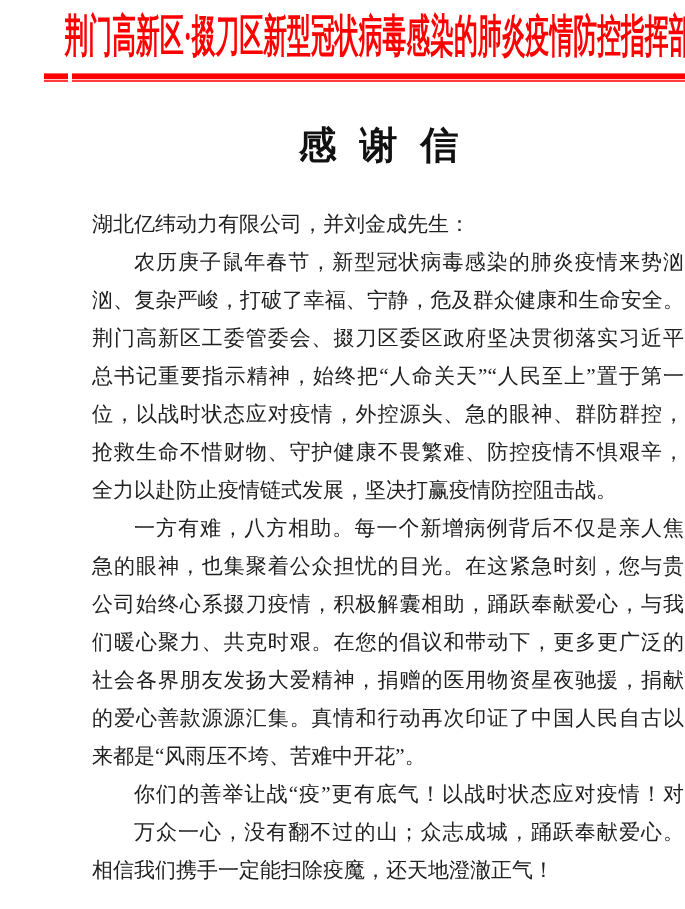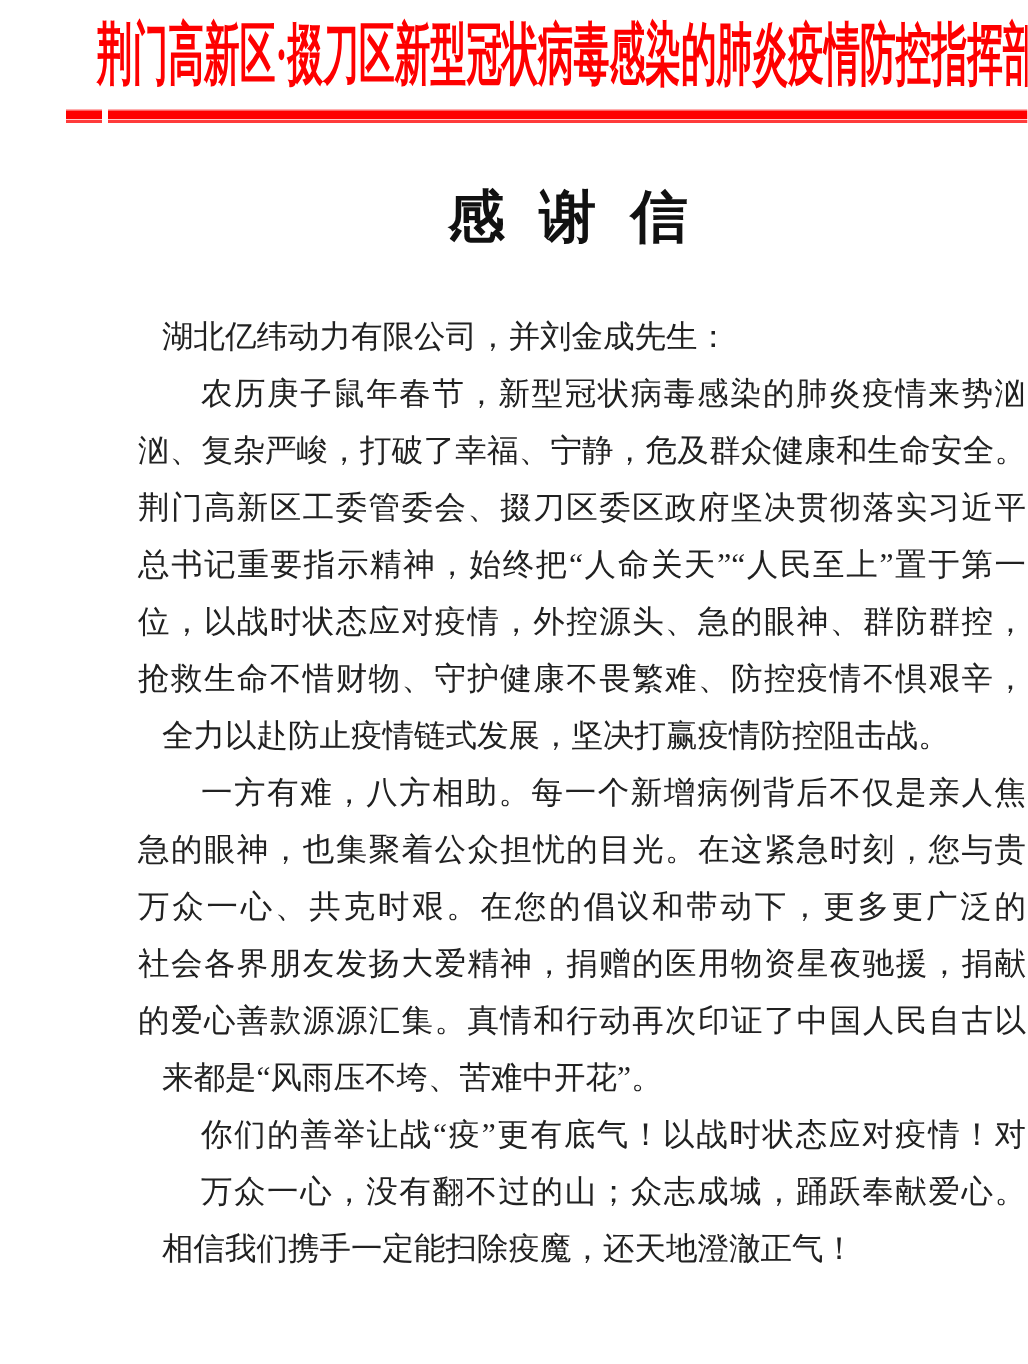--- a/index.html
+++ b/index.html
@@ -77,21 +77,21 @@
     margin-top: 38px;
     padding: 0 37px 0 56px;
     font-size: 21px;
     line-height: 38px;
     color: var(--body-color, #212121);
   }
   .line {
     text-align: justify;
     text-align-last: justify;
   }
-  .line.para-end { text-align-last: left; margin-left: 16px; }
+  .line.para-end { text-align-last: left; }
   .line.indent { text-indent: 42px; }
 </style>
 </head>
 <body>
 
 <div class="page">
 
   <div class="letterhead">
     <div class="letterhead-title">荆门高新区·掇刀区新型冠状病毒感染的肺炎疫情防控指挥部</div>
   </div>
@@ -108,21 +108,22 @@
       <div class="line para-end">湖北亿纬动力有限公司，并刘金成先生：</div>
       <div class="line indent">农历庚子鼠年春节，新型冠状病毒感染的肺炎疫情来势汹</div>
       <div class="line">汹、复杂严峻，打破了幸福、宁静，危及群众健康和生命安全。</div>
       <div class="line">荆门高新区工委管委会、掇刀区委区政府坚决贯彻落实习近平</div>
       <div class="line">总书记重要指示精神，始终把“人命关天”“人民至上”置于第一</div>
       <div class="line">位，以战时状态应对疫情，外控源头、急的眼神、群防群控，</div>
       <div class="line">抢救生命不惜财物、守护健康不畏繁难、防控疫情不惧艰辛，</div>
       <div class="line para-end">全力以赴防止疫情链式发展，坚决打赢疫情防控阻击战。</div>
       <div class="line indent">一方有难，八方相助。每一个新增病例背后不仅是亲人焦</div>
       <div class="line">急的眼神，也集聚着公众担忧的目光。在这紧急时刻，您与贵</div>
-      <div class="line">万众一心、共克时艰。在您的倡议和带动下，更多更广泛的</div>
+      <div class="line">公司始终心系掇刀疫情，积极解囊相助，踊跃奉献爱心，与我</div>
+      <div class="line">们暖心聚力、共克时艰。在您的倡议和带动下，更多更广泛的</div>
       <div class="line">社会各界朋友发扬大爱精神，捐赠的医用物资星夜驰援，捐献</div>
       <div class="line">的爱心善款源源汇集。真情和行动再次印证了中国人民自古以</div>
       <div class="line para-end">来都是“风雨压不垮、苦难中开花”。</div>
       <div class="line indent">你们的善举让战“疫”更有底气！以战时状态应对疫情！对</div>
       <div class="line indent">万众一心，没有翻不过的山；众志成城，踊跃奉献爱心。</div>
       <div class="line para-end">相信我们携手一定能扫除疫魔，还天地澄澈正气！</div>
     </div>
 
 </div>
 

